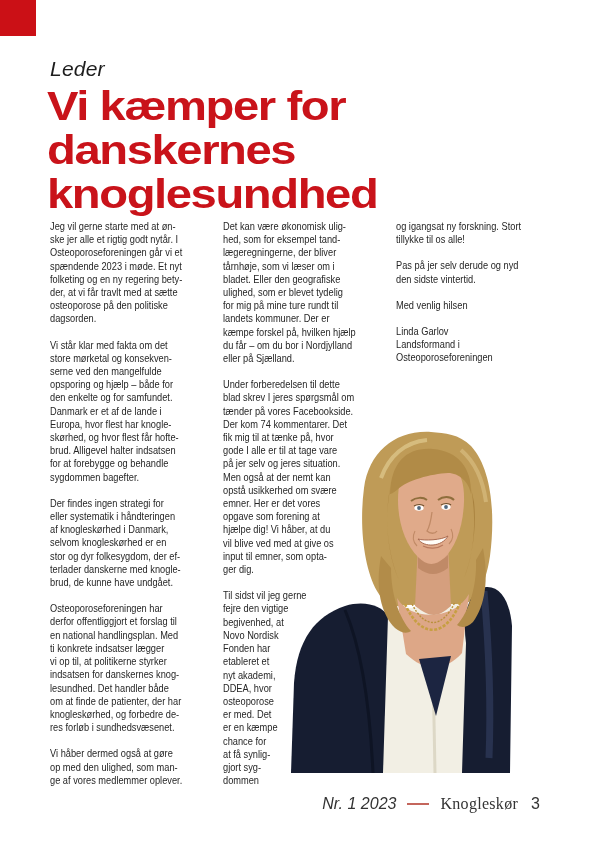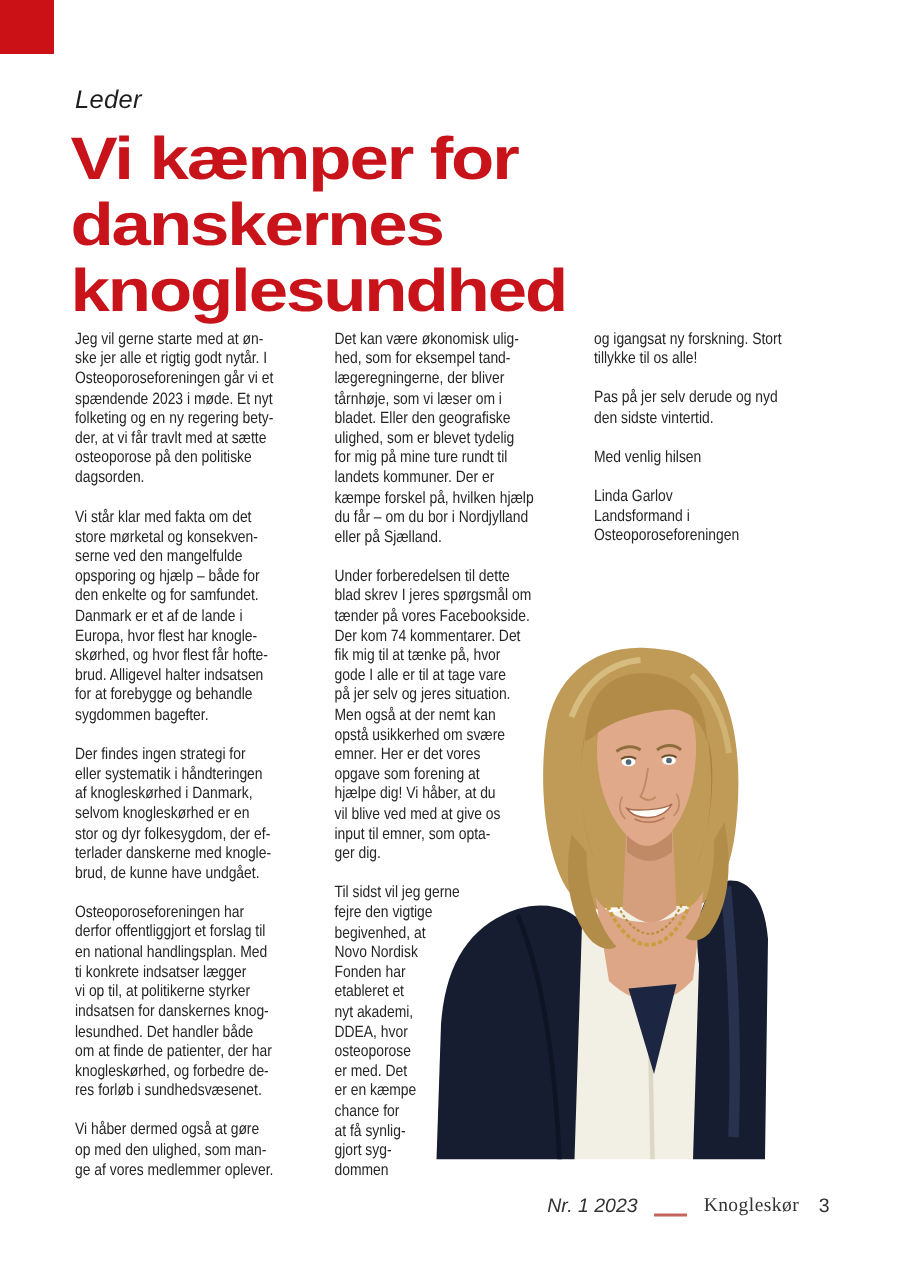--- a/index.html
+++ b/index.html
@@ -1,33 +1,33 @@
 <!DOCTYPE html>
 <html><head>
 <meta charset="utf-8">
 <style>
   html,body{margin:0;padding:0;background:#fff;}
   .page{position:relative;width:600px;height:841px;background:#ffffff;overflow:hidden;
         font-family:"Liberation Sans","DejaVu Sans",sans-serif;}
   .corner{position:absolute;left:0;top:0;width:36px;height:36px;background:#cb1016;}
-  .kicker{position:absolute;left:50px;top:57px;font-size:17px;font-style:italic;
+  .kicker{position:absolute;left:50px;top:57px;font-size:21px;font-style:italic;
           color:#1d1d1d;letter-spacing:.2px;}
   .headline{position:absolute;left:47px;top:84px;margin:0;font-size:40px;line-height:44px;
             font-weight:700;color:#c9131a;letter-spacing:-1.2px;white-space:pre;
             transform:scaleX(1.18);transform-origin:0 0;}
   .col{position:absolute;top:220px;width:186px;transform:scaleX(0.85);transform-origin:0 0;
        font-size:10.9px;line-height:13.2px;color:#262626;}
   .col p{margin:0 0 13px 0;white-space:pre;}
   .col1{left:50px;}
   .col2{left:223px;}
   .col3{left:396px;}
   .extra-gap{margin-top:16px;}
   .photo{position:absolute;left:285px;top:428px;width:232px;height:345px;}
-  .footer{position:absolute;top:795px;right:47px;display:flex;align-items:flex-end;
-          font-size:13px;color:#333333;}
+  .footer{position:absolute;top:795px;right:60px;display:flex;align-items:center;
+          font-size:16px;color:#333333;}
   .footer .issue{font-style:italic;}
   .footer .dash{display:inline-block;width:22px;height:2px;background:#c4665c;margin:0 11px;}
   .footer .mag{letter-spacing:.3px;font-family:Liberation Serif, serif;}
   .footer .num{margin-left:13px;}
 </style>
 </head>
 <body>
 
 <div class="page">
 

